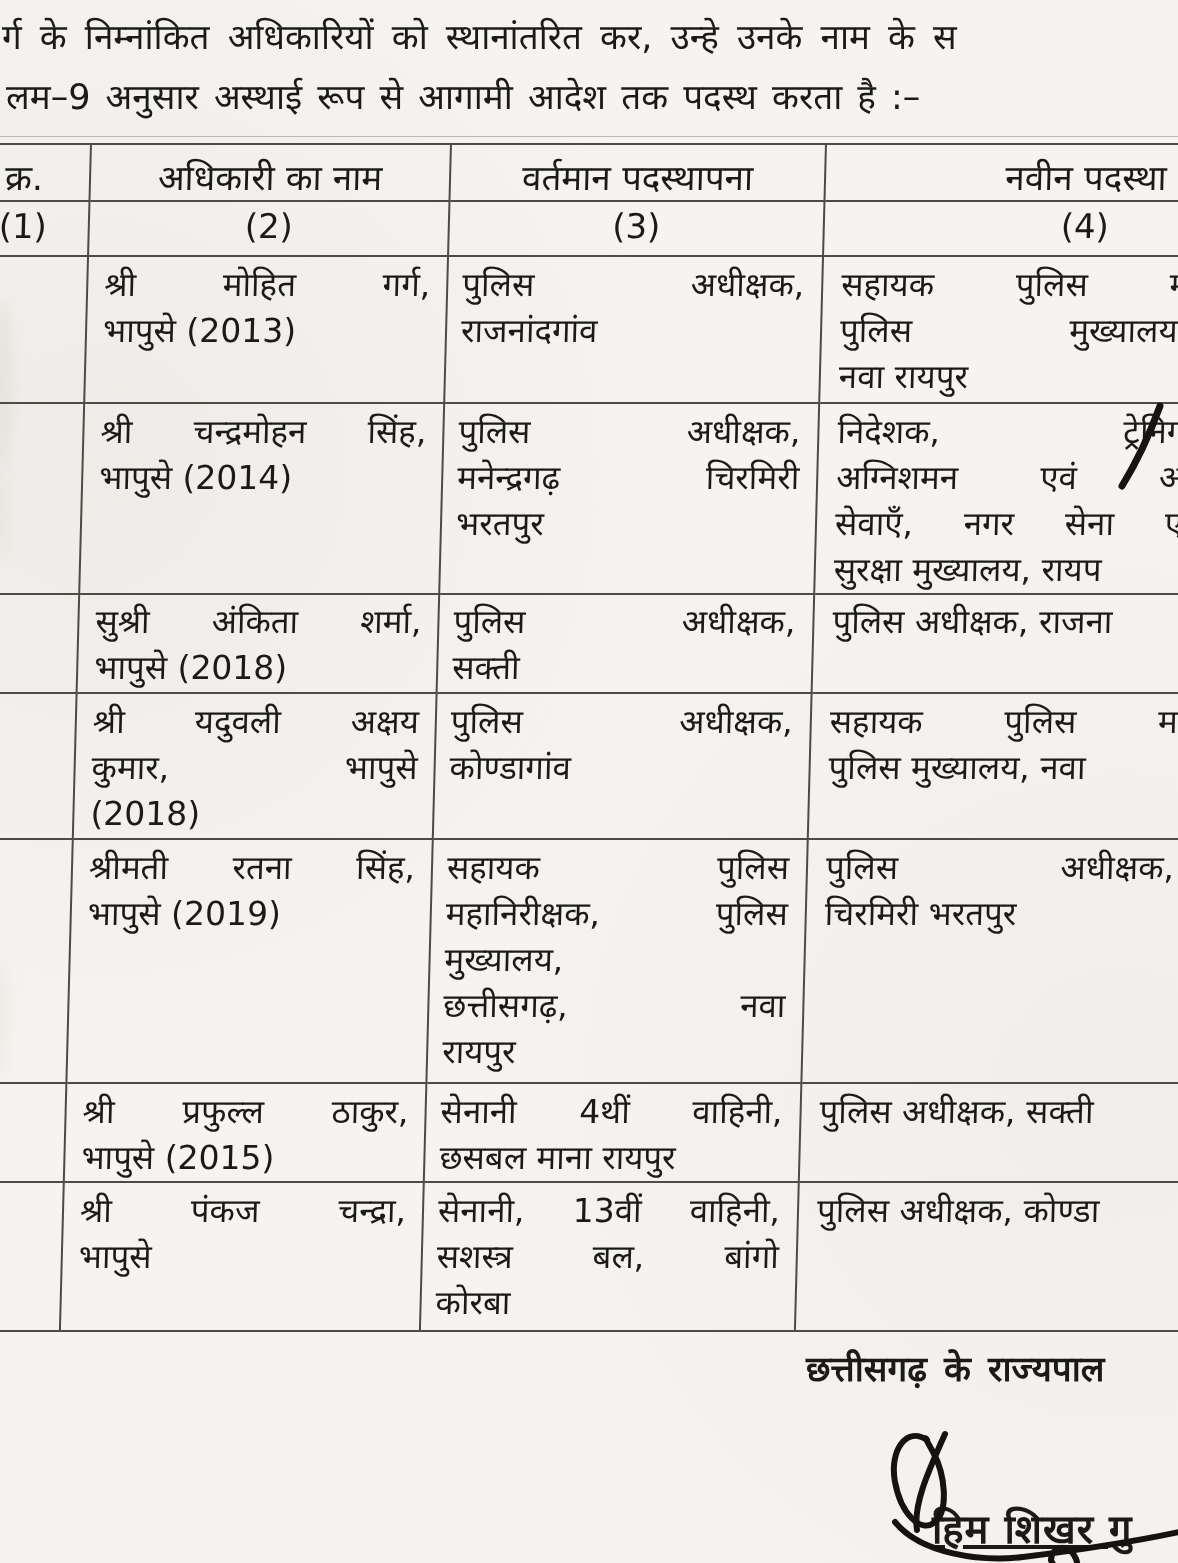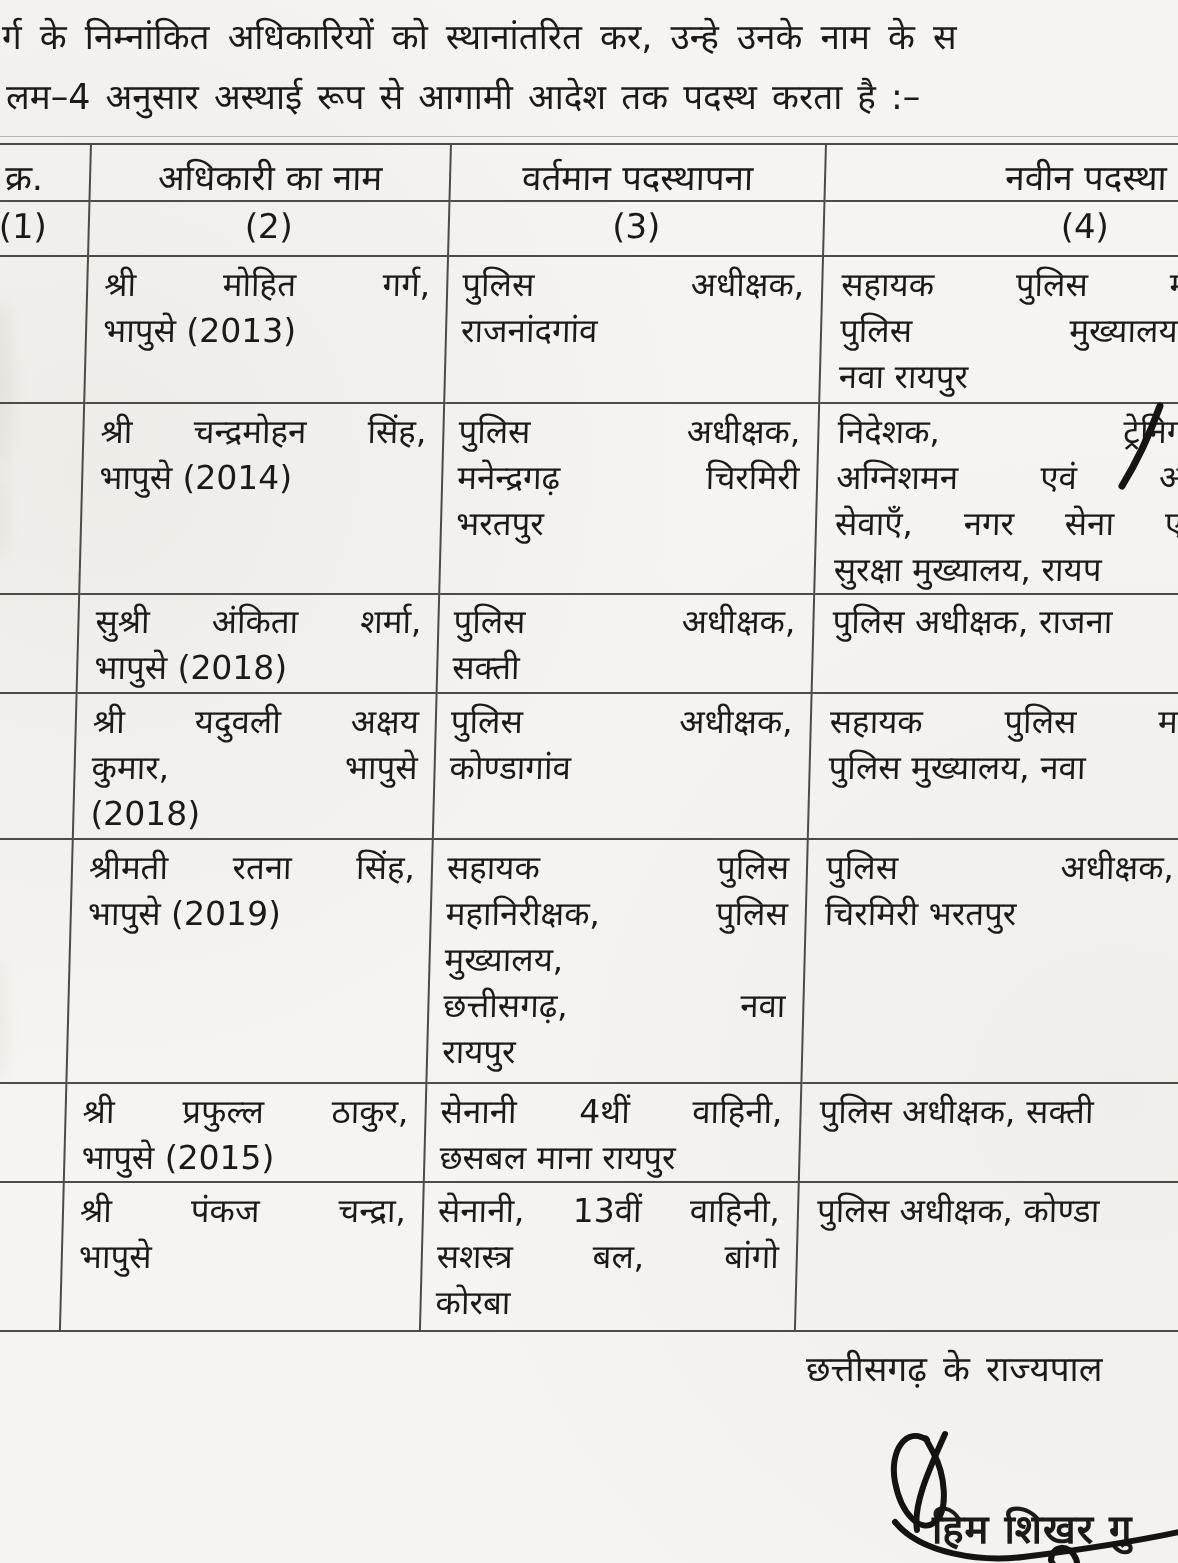--- a/index.html
+++ b/index.html
@@ -44,44 +44,44 @@
   .c3{padding-left:14px;}
   .c4{padding-left:18px;border-right:none;}
   .ln{white-space:nowrap;line-height:46px;}
   .j{text-align-last:justify;}
   .c2 .j{width:326px;}
   .c3 .j{width:342px;}
   .c4 .j{width:348px;}
   .hrow1 .cell{height:57px;box-sizing:border-box;text-align:center;font-size:35px;padding:8px 0 0 0;font-weight:500;}
   .hrow2 .cell{height:55px;box-sizing:border-box;text-align:center;font-size:34px;padding:4px 0 0 0;}
 
-  .footer-line{position:absolute;white-space:nowrap;font-size:35px;}
+  .footer-line{position:absolute;white-space:nowrap;font-size:35px;font-weight:bold;}
   .f1{top:1344px;left:806px;word-spacing:5px;}
   .f2{top:1406px;left:938px;word-spacing:4px;}
-  .signatory{position:absolute;top:1500px;left:932px;font-size:40px;font-weight:600;white-space:nowrap;letter-spacing:1px;}
+  .signatory{position:absolute;top:1500px;left:932px;font-size:40px;font-weight:600;white-space:nowrap;letter-spacing:1px;text-decoration:underline;}
 
   .sig-svg{position:absolute;left:855px;top:1412px;overflow:visible;}
   .slash-svg{position:absolute;left:1112px;top:400px;overflow:visible;}
 
   .smudge{position:absolute;background:#dcdad2;border-radius:50%;filter:blur(7px);}
   .sm1{left:-8px;top:300px;width:20px;height:170px;opacity:.55;}
   .sm2{left:-6px;top:470px;width:14px;height:90px;opacity:.45;}
   .sm3{left:-10px;top:960px;width:18px;height:120px;opacity:.35;}
 </style>
 </head>
 <body>
 
 <div class="page">
 
   <div class="smudge sm1"></div>
   <div class="smudge sm2"></div>
   <div class="smudge sm3"></div>
 
   <div class="intro intro1">र्ग के निम्नांकित अधिकारियों को स्थानांतरित कर, उन्हे उनके नाम के स</div>
-  <div class="intro intro2">लम–4 अनुसार अस्थाई रूप से आगामी आदेश तक पदस्थ करता है :–</div>
+  <div class="intro intro2">लम–9 अनुसार अस्थाई रूप से आगामी आदेश तक पदस्थ करता है :–</div>
 
   <div class="pre-top-line"></div>
 
   <div class="dtable">
     <div class="trow hrow1">
       <div class="cell c1">क्र.</div>
       <div class="cell c2">अधिकारी का नाम</div>
       <div class="cell c3">वर्तमान पदस्थापना</div>
       <div class="cell c4">नवीन पदस्था</div>
     </div>

